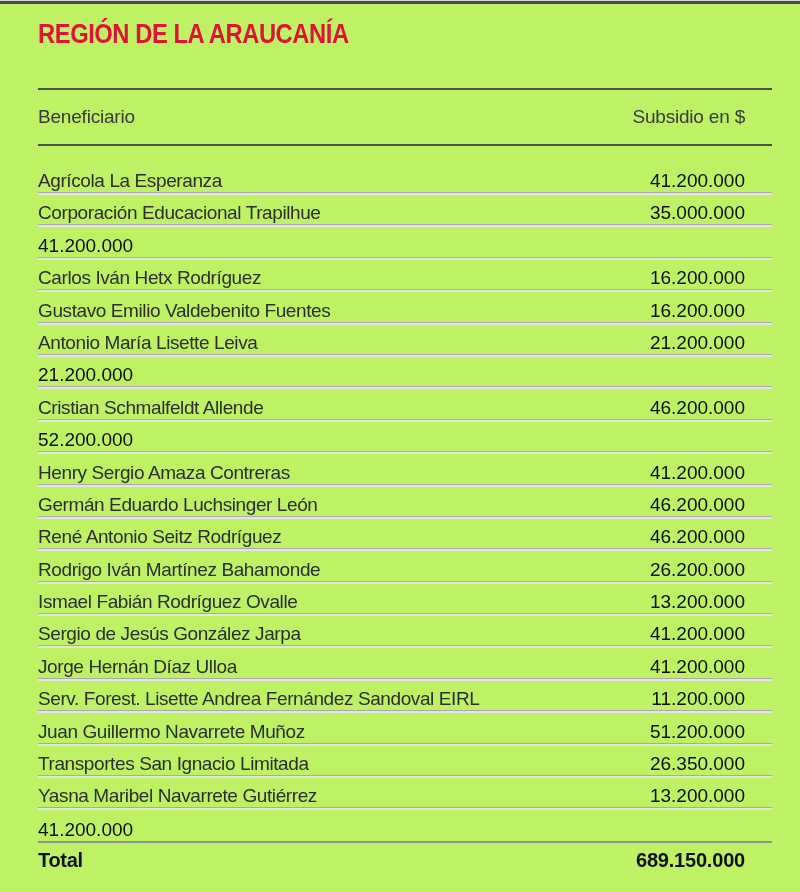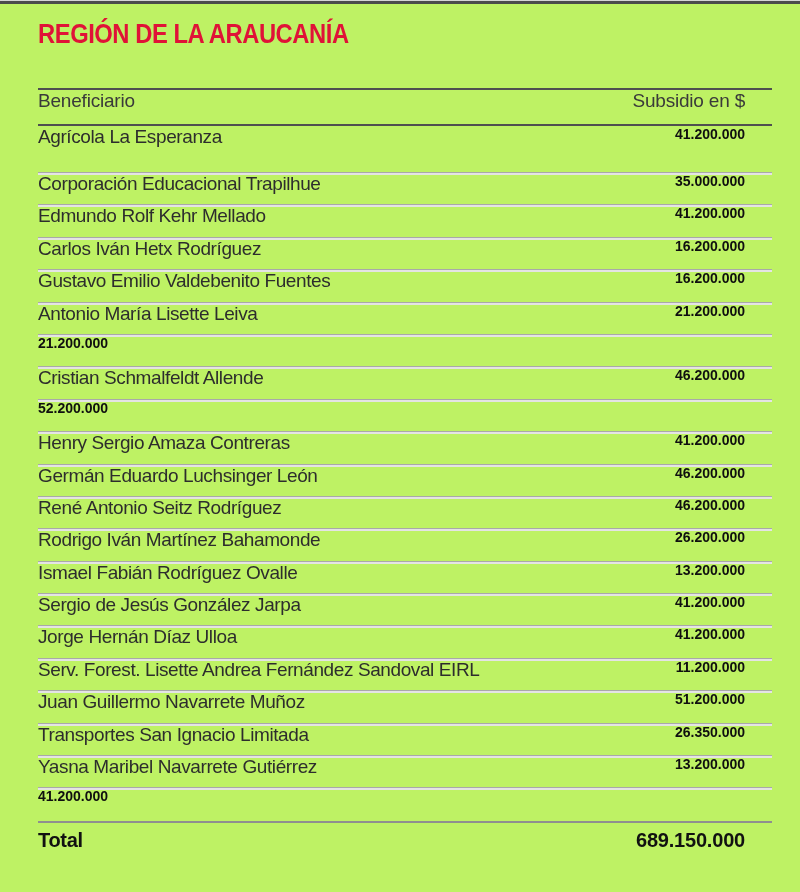--- a/index.html
+++ b/index.html
@@ -32,50 +32,50 @@
     white-space: nowrap;
   }
 
   .table {
     margin: 39px 28px 0 38px;
   }
 
   .thead {
     display: flex;
     justify-content: space-between;
-    align-items: flex-start;
-    height: 38px;
+    align-items: center;
+    height: 58px;
     border-top: 2px solid #4f4f4f;
     border-bottom: 2px solid #4f4f4f;
     font-size: 19px;
     color: #3a3a3a;
     letter-spacing: -0.2px;
   }
 
   .row {
     display: flex;
     justify-content: space-between;
-    align-items: flex-start;
+    align-items: flex-end;
     height: 32.4px;
     border-bottom: 1px solid #a9a9a9;
     box-shadow: 0 2px 0 #e4e4e4;
   }
   .row:first-child { height: 47px; }
   .row:last-child { border-bottom: none; box-shadow: none; }
 
   .name {
     font-size: 19px;
     color: #2d2d2d;
     letter-spacing: -0.4px;
     white-space: nowrap;
   }
 
   .amount {
-    font-size: 14px;
-    font-weight: bold;
+    font-size: 19px;
+    font-weight: normal;
     color: #0f0f0f;
     padding-right: 27px;
     white-space: nowrap;
   }
 
   .col-amount { padding-right: 27px; }
 
   .total-row {
     display: flex;
     justify-content: space-between;
@@ -109,21 +109,20 @@
     <span class="name">Agrícola La Esperanza</span>
     <span class="amount">41.200.000</span>
   </div>
 
   <div class="row">
     <span class="name">Corporación Educacional Trapilhue</span>
     <span class="amount">35.000.000</span>
   </div>
 
   <div class="row">
-    <span class="name">Edmundo Rolf Kehr Mellado</span>
     <span class="amount">41.200.000</span>
   </div>
 
   <div class="row">
     <span class="name">Carlos Iván Hetx Rodríguez</span>
     <span class="amount">16.200.000</span>
   </div>
 
   <div class="row">
     <span class="name">Gustavo Emilio Valdebenito Fuentes</span>

